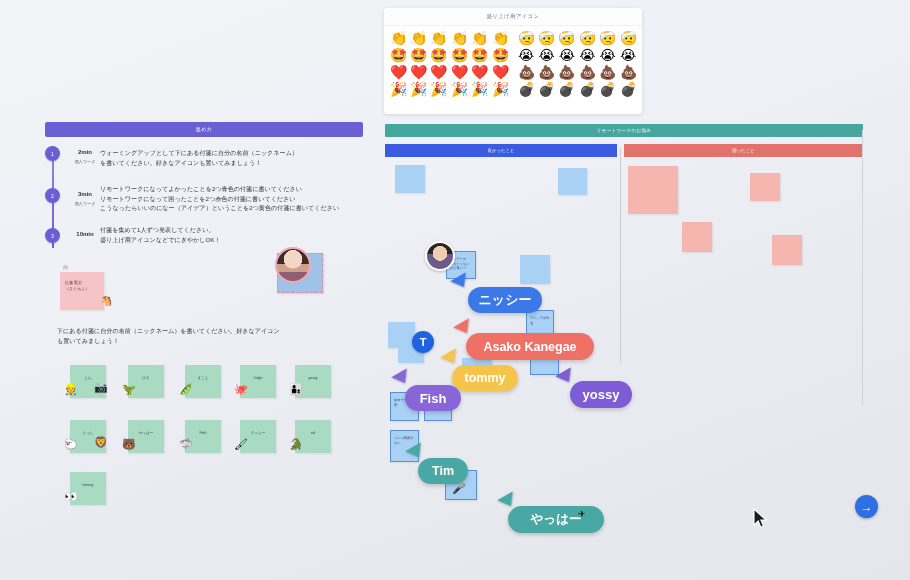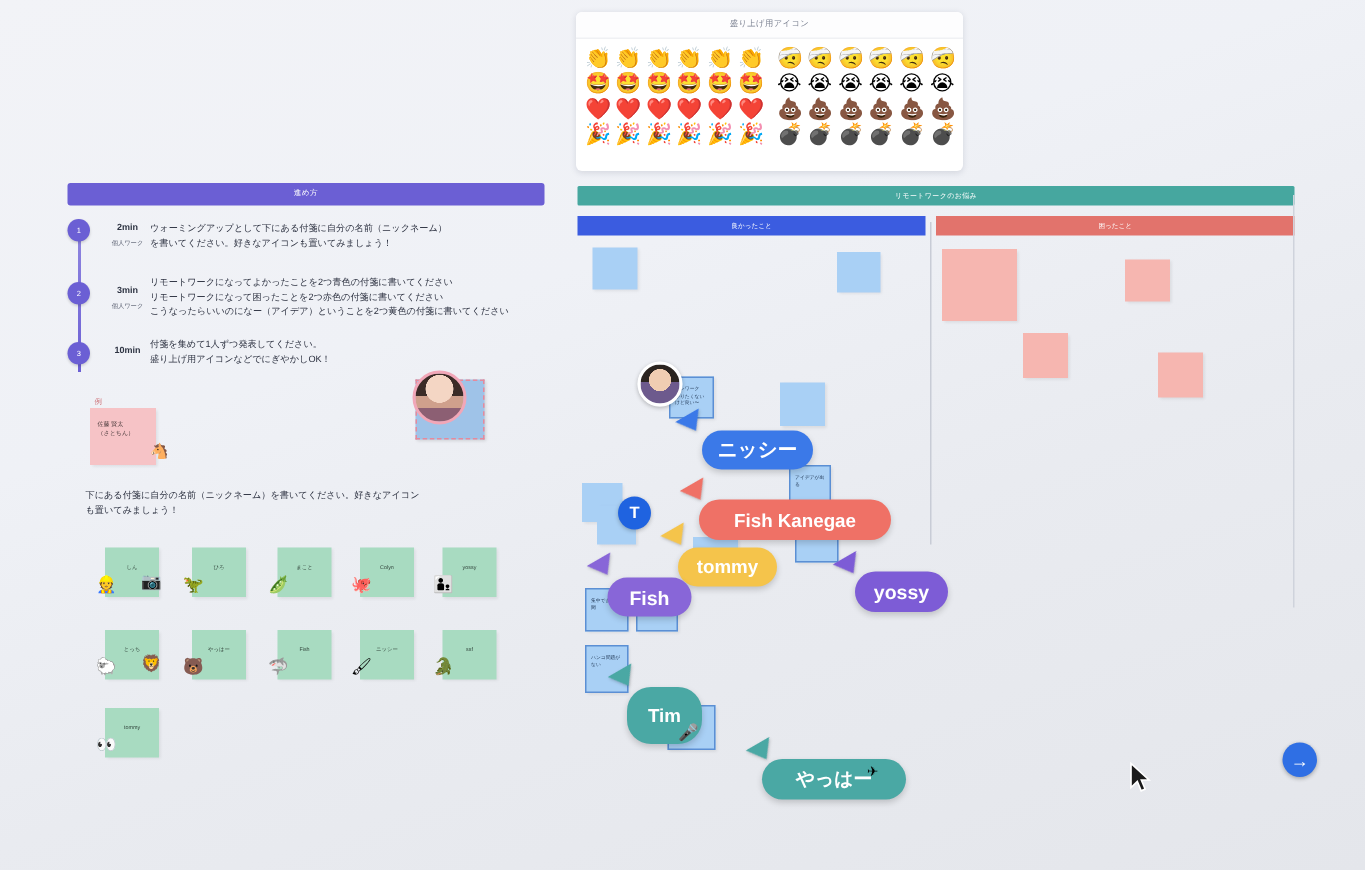--- a/index.html
+++ b/index.html
@@ -365,29 +365,29 @@
       <div class="rnote" style="left: 628px; top: 166px; width: 50px; height: 48px;"></div>
       <div class="rnote" style="left: 750px; top: 173px; width: 30px; height: 28px;"></div>
       <div class="rnote" style="left: 682px; top: 222px; width: 30px; height: 30px;"></div>
       <div class="rnote" style="left: 772px; top: 235px; width: 30px; height: 30px;"></div>
     </div>
 
   <div id="cursors">
       <div class="ptr" style="left: 452px; top: 276px; color: rgb(59, 121, 232);"></div>
       <div class="clabel" style="left: 468px; top: 287px; width: 74px; height: 26px; background: rgb(59, 121, 232); font-size: 13px;">ニッシー</div>
       <div class="ptr" style="left: 455px; top: 322px; color: rgb(239, 113, 102);"></div>
-      <div class="clabel" style="left: 466px; top: 333px; width: 128px; height: 27px; background: rgb(239, 113, 102); font-size: 12.5px;">Fish Kanegae</div>
+      <div class="clabel" style="left: 466px; top: 333px; width: 128px; height: 27px; background: rgb(239, 113, 102); font-size: 12.5px;">Asako Kanegae</div>
       <div class="ptr" style="left: 442px; top: 352px; color: rgb(245, 196, 75);"></div>
       <div class="clabel" style="left: 452px; top: 365px; width: 66px; height: 26px; background: rgb(245, 196, 75); font-size: 12.5px;">tommy</div>
       <div class="ptr" style="left: 557px; top: 371px; color: rgb(125, 92, 214);"></div>
       <div class="clabel" style="left: 570px; top: 381px; width: 62px; height: 27px; background: rgb(125, 92, 214); font-size: 13px;">yossy</div>
       <div class="ptr" style="left: 393px; top: 372px; color: rgb(136, 102, 216);"></div>
       <div class="clabel" style="left: 405px; top: 385px; width: 56px; height: 26px; background: rgb(136, 102, 216); font-size: 13px;">Fish</div>
       <div class="ptr" style="left: 407px; top: 446px; color: rgb(74, 168, 164);"></div>
-      <div class="clabel" style="left: 418px; top: 458px; width: 50px; height: 38px; background: rgb(74, 168, 164); font-size: 12.5px;">Tim</div>
+      <div class="clabel" style="left: 418px; top: 458px; width: 50px; height: 26px; background: rgb(74, 168, 164); font-size: 12.5px;">Tim</div>
       <div class="ptr" style="left: 499px; top: 495px; color: rgb(74, 168, 164);"></div>
       <div class="clabel" style="left: 508px; top: 506px; width: 96px; height: 27px; background: rgb(74, 168, 164); font-size: 12.5px;">やっはー</div>
     </div>
   <div id="avatar-cursor"></div>
   <div id="t-badge">T</div>
   <div id="stickers">
       <div class="abs" style="left: 452px; top: 482px; font-size: 11px;">🎤</div>
       <div class="abs" style="left: 578px; top: 509px; font-size: 9px;">✈</div>
     </div>
 

